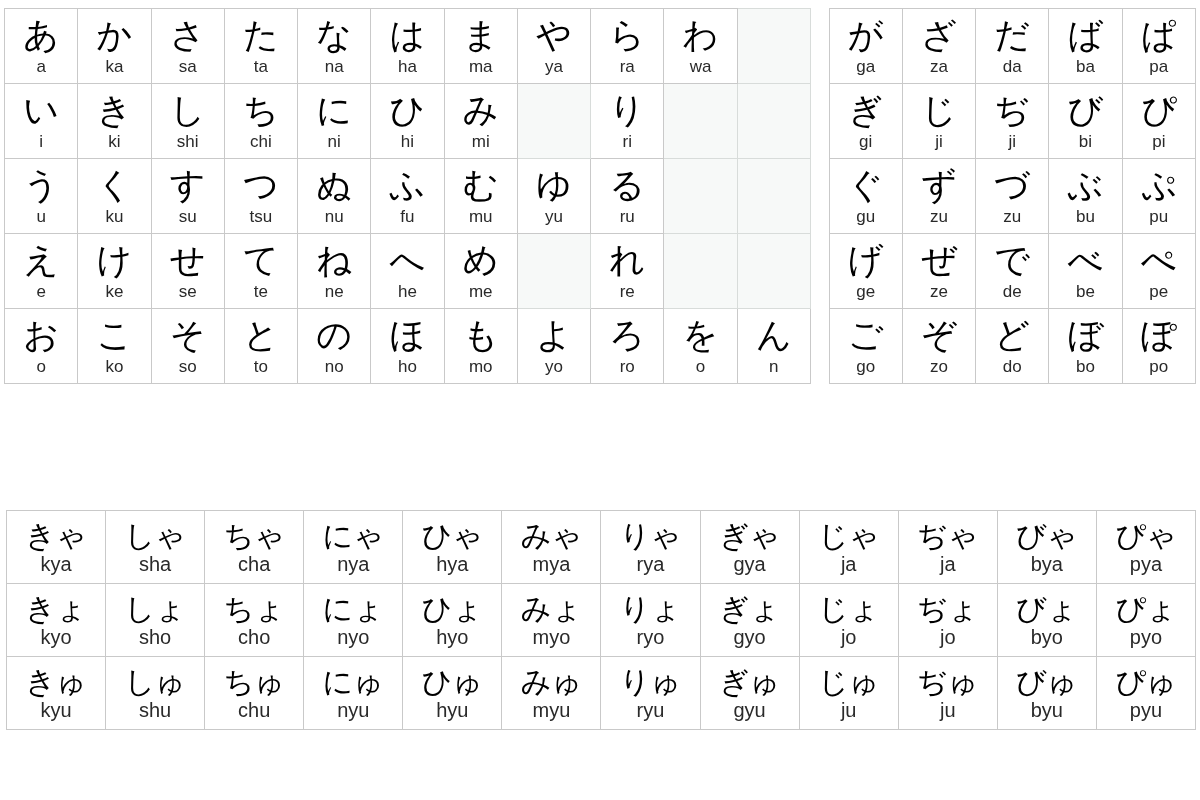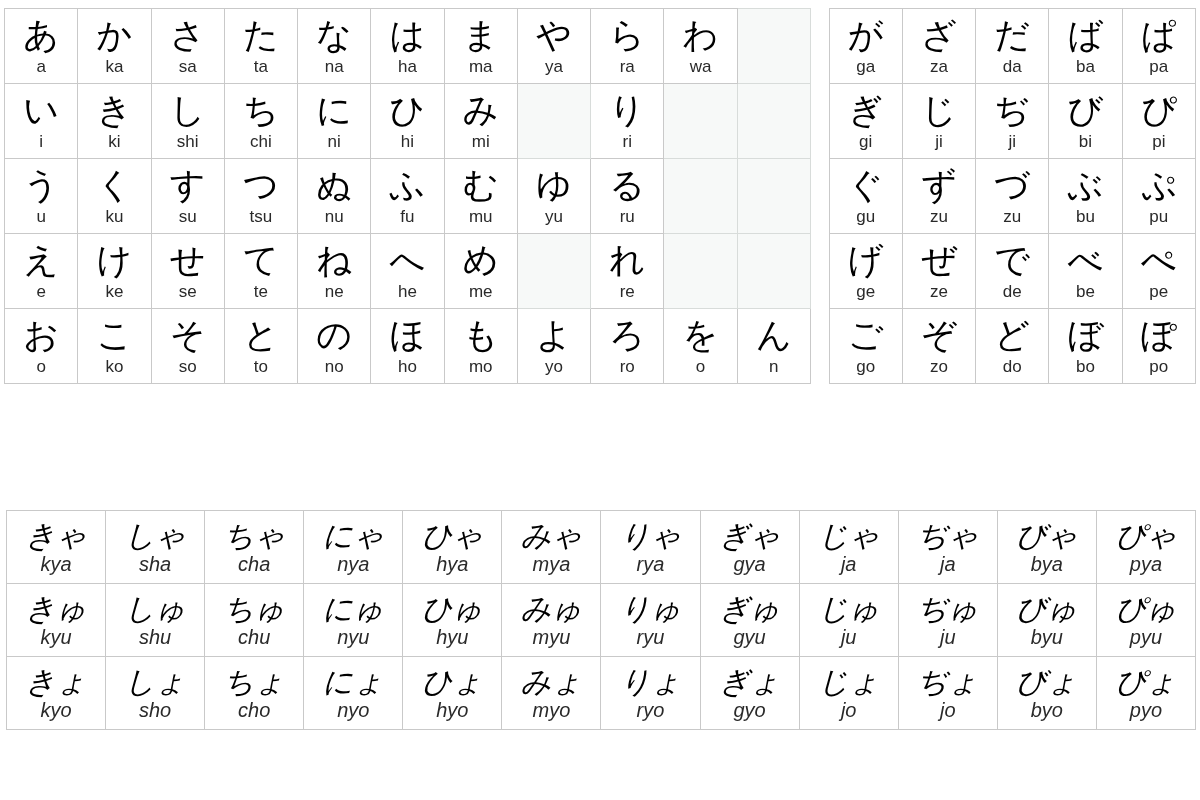--- a/index.html
+++ b/index.html
@@ -86,21 +86,20 @@
     vertical-align: middle;
     background: #ffffff;
   }
   .ycell {
     display: flex;
     flex-direction: column;
     align-items: center;
     justify-content: center;
     height: 72px;
     line-height: 1;
-    font-style: italic;
   }
   .ycell .kana-glyph {
     font-size: 30px;
     margin-bottom: 3px;
   }
   .ycell .romaji {
     font-size: 20px;
   }
 </style>
 </head>
@@ -689,20 +688,94 @@
             <td>
               <div class="ycell">
                 <span class="kana-glyph">ぴゃ</span>
                 <span class="romaji">pya</span>
               </div>
             </td>
           </tr>
           <tr>
             <td>
               <div class="ycell">
+                <span class="kana-glyph">きょ</span>
+                <span class="romaji">kyo</span>
+              </div>
+            </td>
+            <td>
+              <div class="ycell">
+                <span class="kana-glyph">しょ</span>
+                <span class="romaji">sho</span>
+              </div>
+            </td>
+            <td>
+              <div class="ycell">
+                <span class="kana-glyph">ちょ</span>
+                <span class="romaji">cho</span>
+              </div>
+            </td>
+            <td>
+              <div class="ycell">
+                <span class="kana-glyph">にょ</span>
+                <span class="romaji">nyo</span>
+              </div>
+            </td>
+            <td>
+              <div class="ycell">
+                <span class="kana-glyph">ひょ</span>
+                <span class="romaji">hyo</span>
+              </div>
+            </td>
+            <td>
+              <div class="ycell">
+                <span class="kana-glyph">みょ</span>
+                <span class="romaji">myo</span>
+              </div>
+            </td>
+            <td>
+              <div class="ycell">
+                <span class="kana-glyph">りょ</span>
+                <span class="romaji">ryo</span>
+              </div>
+            </td>
+            <td>
+              <div class="ycell">
+                <span class="kana-glyph">ぎょ</span>
+                <span class="romaji">gyo</span>
+              </div>
+            </td>
+            <td>
+              <div class="ycell">
+                <span class="kana-glyph">じょ</span>
+                <span class="romaji">jo</span>
+              </div>
+            </td>
+            <td>
+              <div class="ycell">
+                <span class="kana-glyph">ぢょ</span>
+                <span class="romaji">jo</span>
+              </div>
+            </td>
+            <td>
+              <div class="ycell">
+                <span class="kana-glyph">びょ</span>
+                <span class="romaji">byo</span>
+              </div>
+            </td>
+            <td>
+              <div class="ycell">
+                <span class="kana-glyph">ぴょ</span>
+                <span class="romaji">pyo</span>
+              </div>
+            </td>
+          </tr>
+          <tr>
+            <td>
+              <div class="ycell">
                 <span class="kana-glyph">きゅ</span>
                 <span class="romaji">kyu</span>
               </div>
             </td>
             <td>
               <div class="ycell">
                 <span class="kana-glyph">しゅ</span>
                 <span class="romaji">shu</span>
               </div>
             </td>
@@ -757,94 +830,20 @@
             <td>
               <div class="ycell">
                 <span class="kana-glyph">びゅ</span>
                 <span class="romaji">byu</span>
               </div>
             </td>
             <td>
               <div class="ycell">
                 <span class="kana-glyph">ぴゅ</span>
                 <span class="romaji">pyu</span>
-              </div>
-            </td>
-          </tr>
-          <tr>
-            <td>
-              <div class="ycell">
-                <span class="kana-glyph">きょ</span>
-                <span class="romaji">kyo</span>
-              </div>
-            </td>
-            <td>
-              <div class="ycell">
-                <span class="kana-glyph">しょ</span>
-                <span class="romaji">sho</span>
-              </div>
-            </td>
-            <td>
-              <div class="ycell">
-                <span class="kana-glyph">ちょ</span>
-                <span class="romaji">cho</span>
-              </div>
-            </td>
-            <td>
-              <div class="ycell">
-                <span class="kana-glyph">にょ</span>
-                <span class="romaji">nyo</span>
-              </div>
-            </td>
-            <td>
-              <div class="ycell">
-                <span class="kana-glyph">ひょ</span>
-                <span class="romaji">hyo</span>
-              </div>
-            </td>
-            <td>
-              <div class="ycell">
-                <span class="kana-glyph">みょ</span>
-                <span class="romaji">myo</span>
-              </div>
-            </td>
-            <td>
-              <div class="ycell">
-                <span class="kana-glyph">りょ</span>
-                <span class="romaji">ryo</span>
-              </div>
-            </td>
-            <td>
-              <div class="ycell">
-                <span class="kana-glyph">ぎょ</span>
-                <span class="romaji">gyo</span>
-              </div>
-            </td>
-            <td>
-              <div class="ycell">
-                <span class="kana-glyph">じょ</span>
-                <span class="romaji">jo</span>
-              </div>
-            </td>
-            <td>
-              <div class="ycell">
-                <span class="kana-glyph">ぢょ</span>
-                <span class="romaji">jo</span>
-              </div>
-            </td>
-            <td>
-              <div class="ycell">
-                <span class="kana-glyph">びょ</span>
-                <span class="romaji">byo</span>
-              </div>
-            </td>
-            <td>
-              <div class="ycell">
-                <span class="kana-glyph">ぴょ</span>
-                <span class="romaji">pyo</span>
               </div>
             </td>
           </tr>
         </tbody>
     </table>
   </div>
 
 </div>
 
 </body></html>

